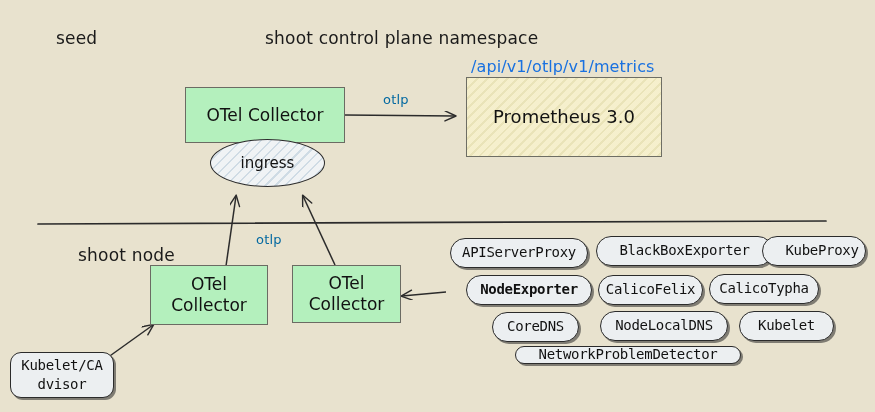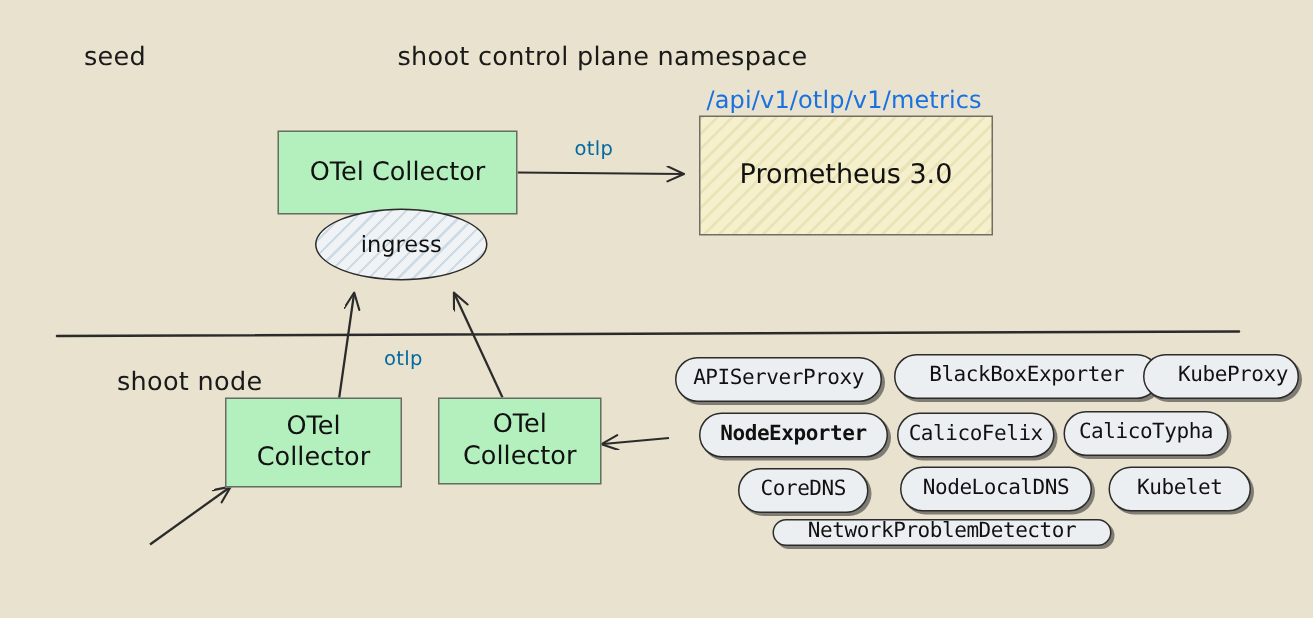--- a/index.html
+++ b/index.html
@@ -156,20 +156,22 @@
   </div>
 
   <div class="node node-prom" style="left:466px; top:77px; width:196px; height:80px;">Prometheus 3.0</div>
 
   <div class="node node-green wrapped" style="left:150px; top:265px; width:118px; height:60px; white-space:pre-line;">OTel
 Collector</div>
 
   <div class="node node-green wrapped" style="left:292px; top:265px; width:109px; height:58px; white-space:pre-line;">OTel
 Collector</div>
 
+  <div class="node node-pill wrapped" style="left:10px; top:352px; width:104px; height:46px; border-radius:11px;">Kubelet/CA
+dvisor</div>
 
   <div id="scrape-targets">
       <div class="node node-pill" style="left: 450px; top: 238px; width: 138px; height: 30px;">APIServerProxy</div>
       <div class="node node-pill" style="left: 596px; top: 236px; width: 177px; height: 30px;">BlackBoxExporter</div>
       <div class="node node-pill" style="left: 762px; top: 236px; width: 104px; height: 30px; padding-left: 16px;">KubeProxy</div>
       <div class="node node-pill" style="left: 466px; top: 275px; width: 126px; height: 30px; font-weight: bold;">NodeExporter</div>
       <div class="node node-pill" style="left: 598px; top: 275px; width: 105px; height: 30px;">CalicoFelix</div>
       <div class="node node-pill" style="left: 709px; top: 274px; width: 110px; height: 30px;">CalicoTypha</div>
       <div class="node node-pill" style="left: 492px; top: 312px; width: 87px; height: 30px;">CoreDNS</div>
       <div class="node node-pill" style="left: 600px; top: 311px; width: 128px; height: 30px;">NodeLocalDNS</div>

